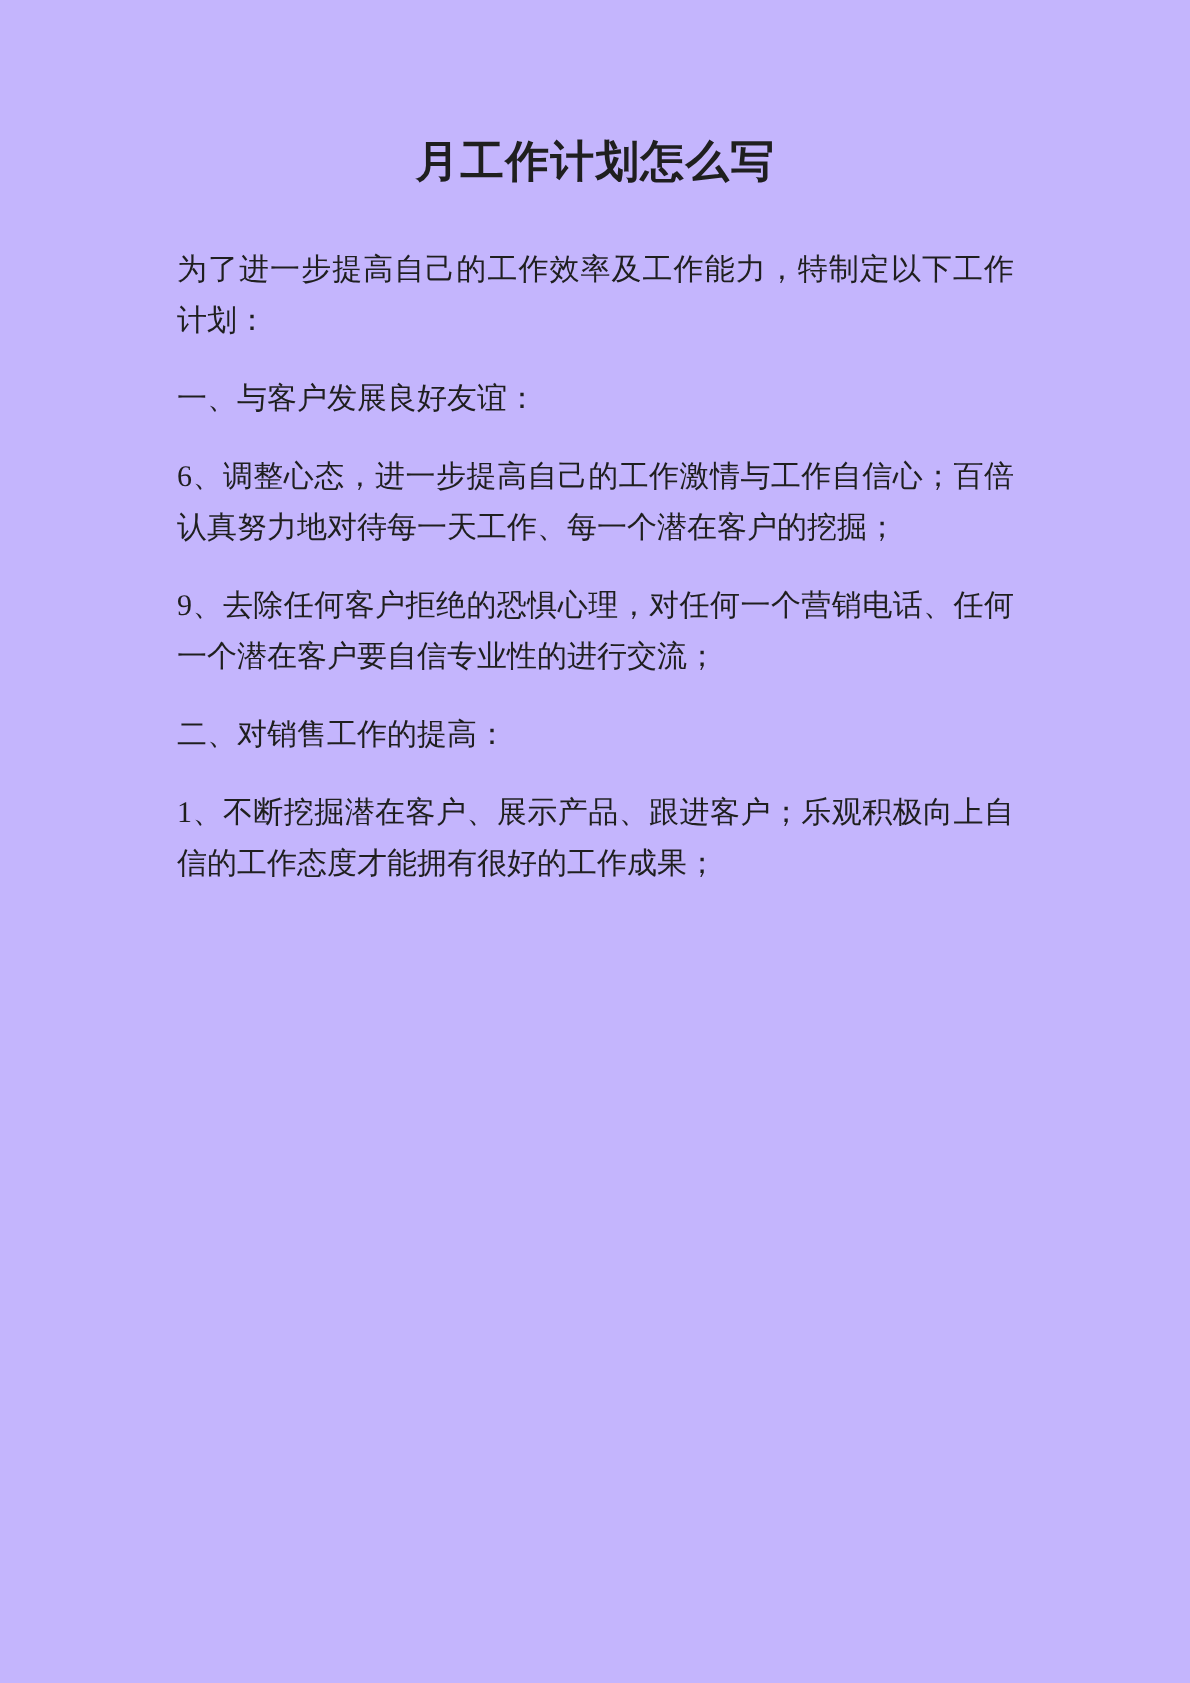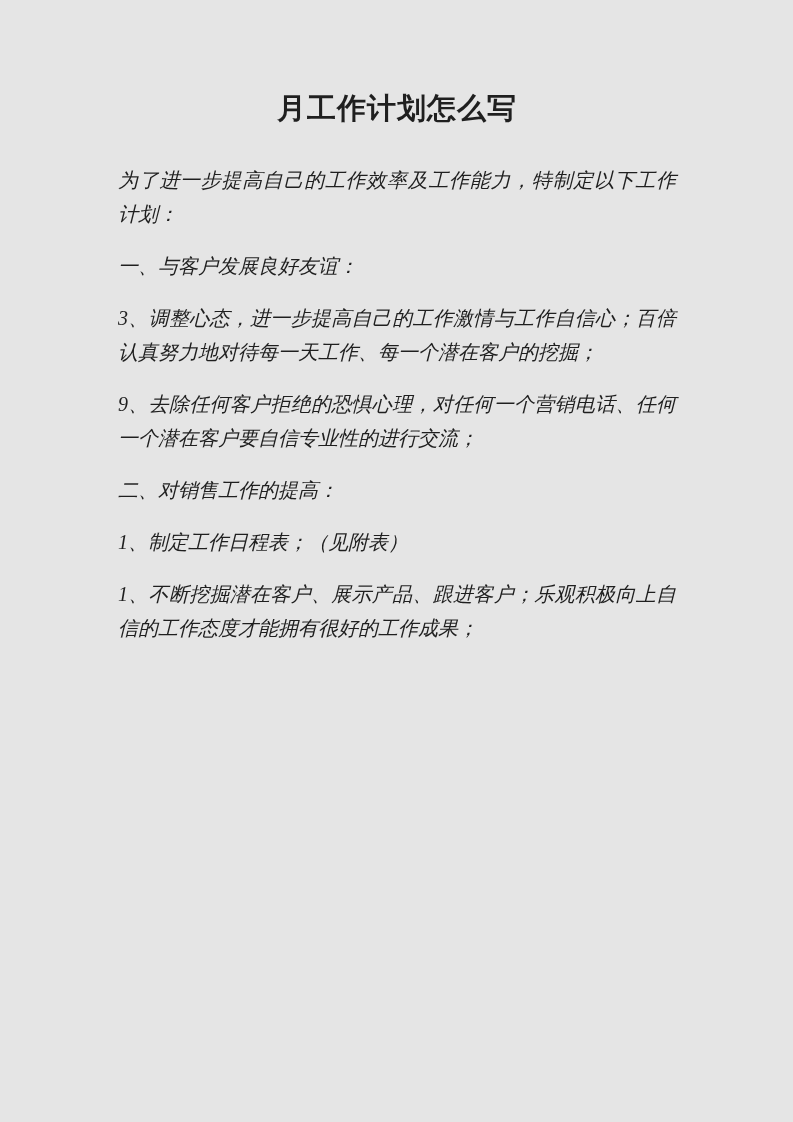--- a/index.html
+++ b/index.html
@@ -5,21 +5,21 @@
   html, body {
     margin: 0;
     padding: 0;
     background: #ffffff;
   }
   .page {
     position: relative;
     width: 793px;
     height: 1122px;
     margin: 0 auto;
-    background: #e5e5e5;
+    background: #c4b5fd;
     box-sizing: border-box;
     padding: 88px 117px 0 118px;
     font-family: "Liberation Serif", "DejaVu Serif", serif;
     color: #1f1f1f;
     overflow: hidden;
   }
   .doc-title {
     font-size: 29px;
     font-weight: 700;
     line-height: 40px;
@@ -27,29 +27,27 @@
     margin: 0 0 35px 0;
     letter-spacing: 1px;
   }
   .para {
     font-size: 20px;
     line-height: 34px;
     margin: 0 0 18px 0;
     text-align: justify;
     text-justify: inter-ideograph;
     word-break: break-all;
-    font-style: italic;
   }
 </style>
 </head>
 <body>
 
 <div class="page">
   <h1 class="doc-title"><span>月工作计划怎么写</span></h1>
 
   <p class="para">为了进一步提高自己的工作效率及工作能力，特制定以下工作计划：</p>
   <p class="para">一、与客户发展良好友谊：</p>
-  <p class="para">3、调整心态，进一步提高自己的工作激情与工作自信心；百倍认真努力地对待每一天工作、每一个潜在客户的挖掘；</p>
+  <p class="para">6、调整心态，进一步提高自己的工作激情与工作自信心；百倍认真努力地对待每一天工作、每一个潜在客户的挖掘；</p>
   <p class="para">9、去除任何客户拒绝的恐惧心理，对任何一个营销电话、任何一个潜在客户要自信专业性的进行交流；</p>
   <p class="para">二、对销售工作的提高：</p>
-  <p class="para">1、制定工作日程表；（见附表）</p>
   <p class="para">1、不断挖掘潜在客户、展示产品、跟进客户；乐观积极向上自信的工作态度才能拥有很好的工作成果；</p>
 </div>
 
 </body></html>

